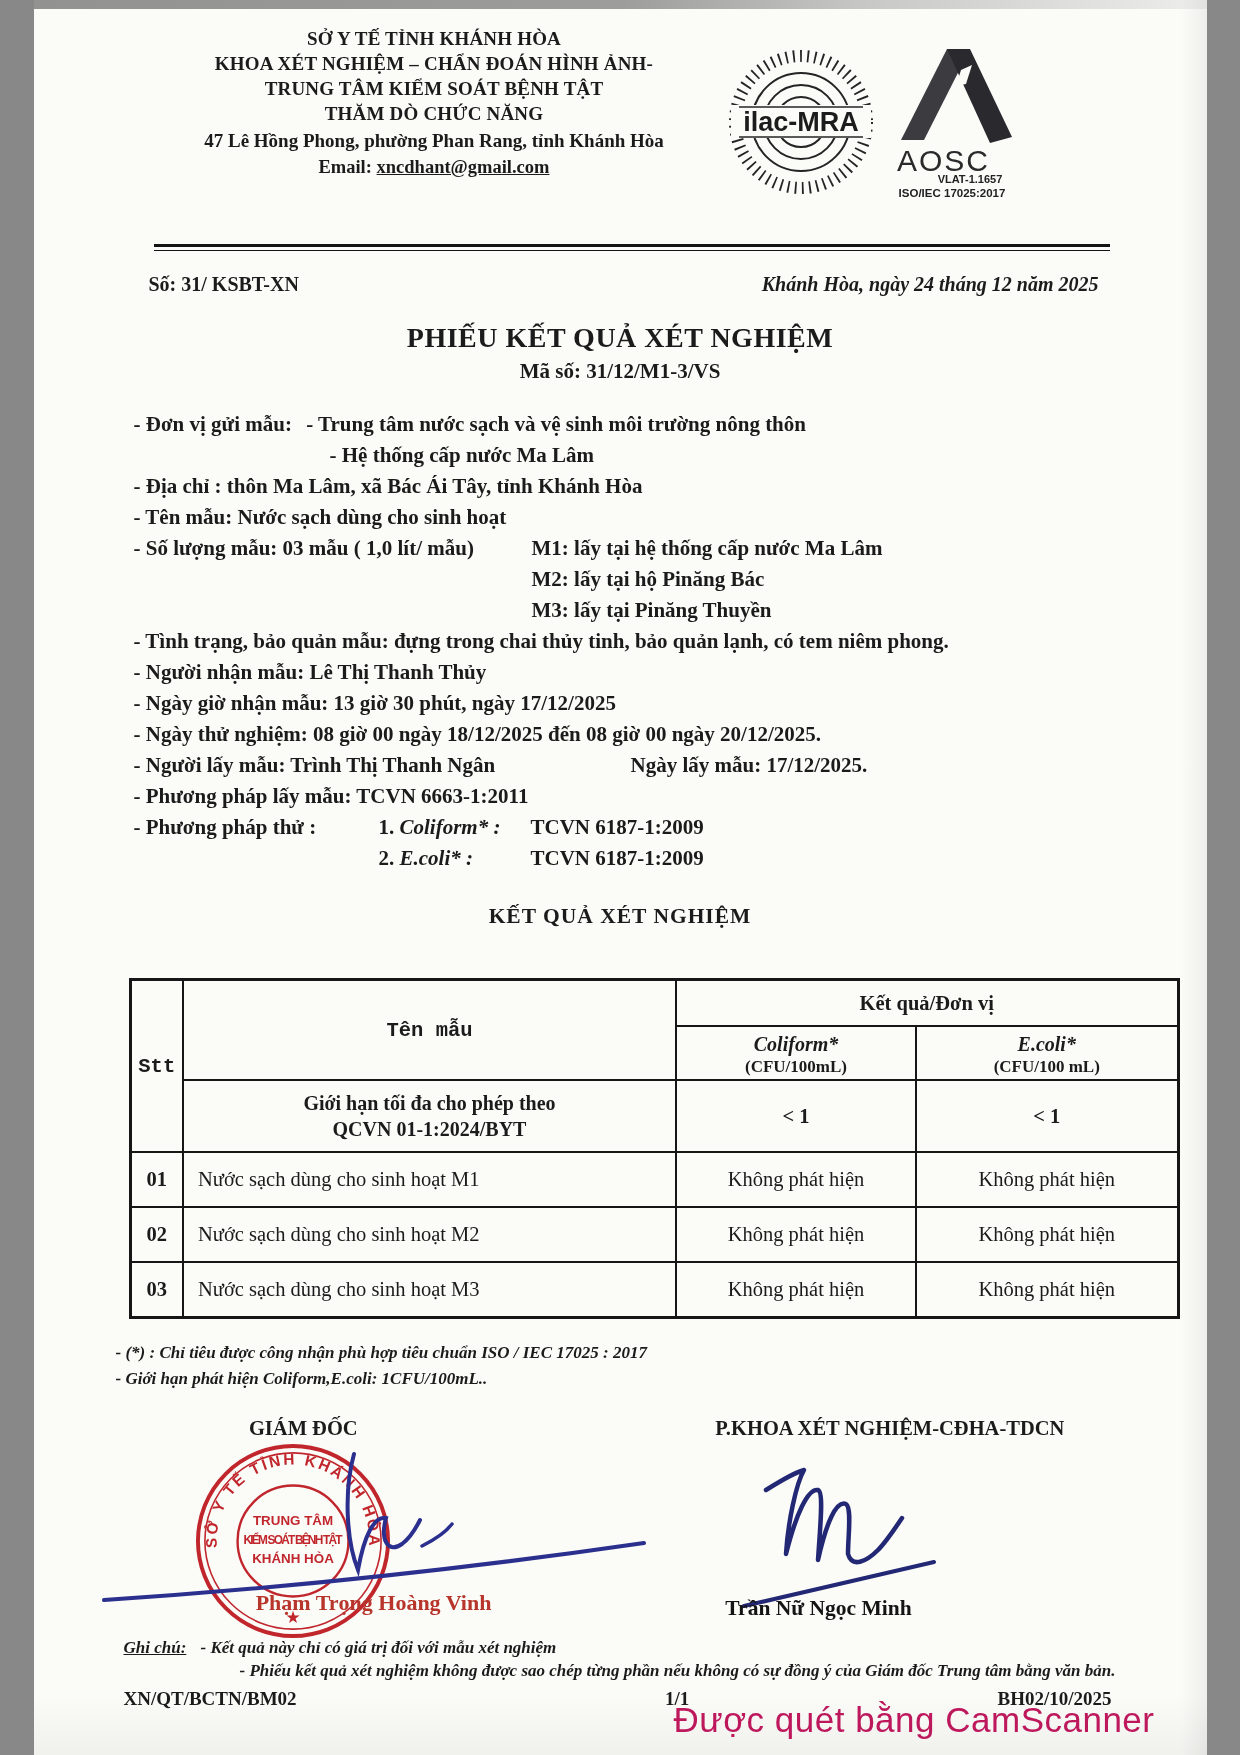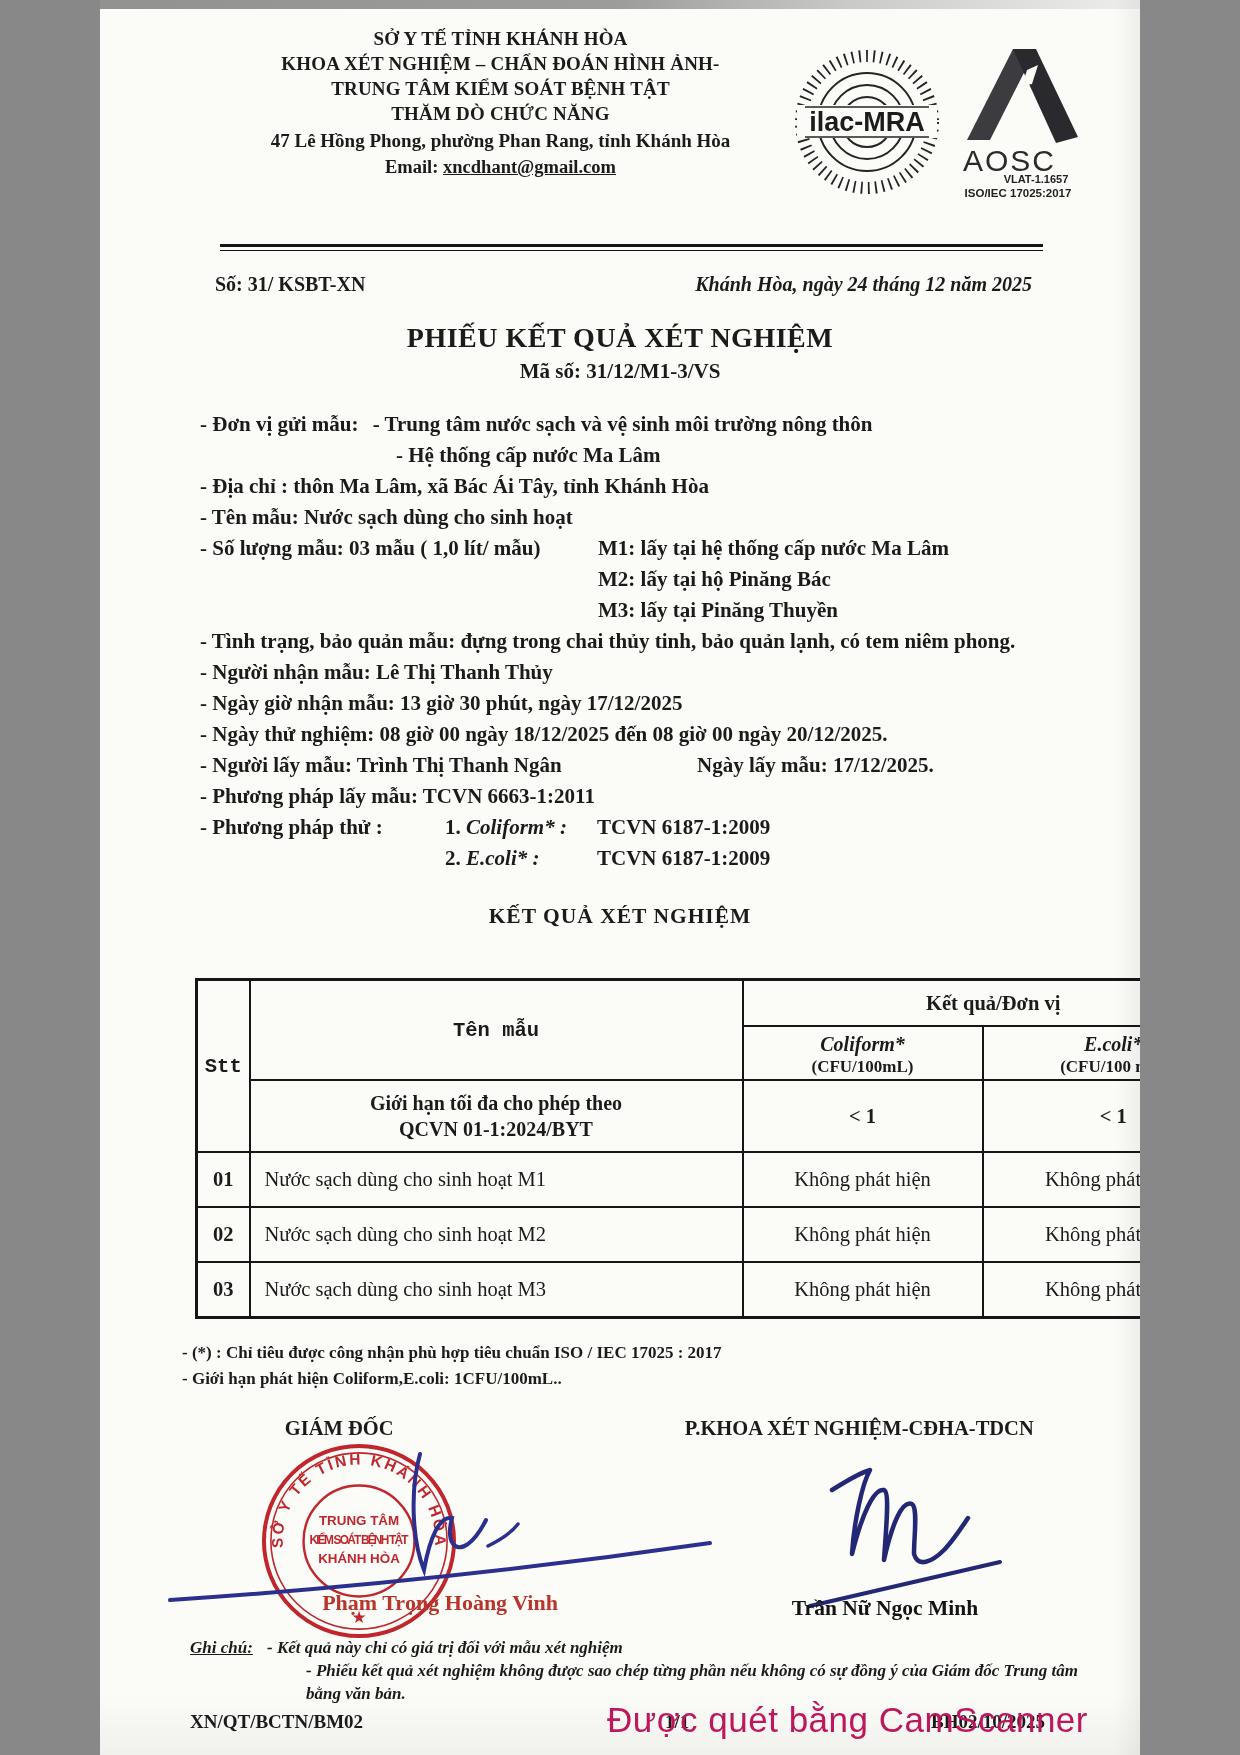--- a/index.html
+++ b/index.html
@@ -1,18 +1,18 @@
 <!DOCTYPE html>
 <html><head>
 <meta charset="utf-8">
 <style>
   html,body{margin:0;padding:0;background:#888;}
   .page{
     position:relative;
-    width:1040px;height:1755px;
+    width:1173px;height:1755px;
     margin:0 auto;
     background:#fbfbf8;
     font-family:"Liberation Serif", serif;
     color:#1b1b1b;
     overflow:hidden;
   }
   .scan-top{position:absolute;top:0;left:0;width:100%;height:9px;
     background:linear-gradient(to right,#6f6f6d 0%,#7d7d7b 50%,#b9b9b7 72%,#e9e9e7 100%);
     opacity:.75;}
   .scan-right{position:absolute;top:0;right:0;width:26px;height:100%;
@@ -62,21 +62,21 @@
   .th-analyte .an{font-size:20px;font-weight:700;font-style:italic;display:block;line-height:24px;margin-top:3px;}
   .th-analyte .un{font-size:17px;font-weight:700;display:block;line-height:21px;}
   .limit-row td{height:66px;border-bottom:3px solid #161616;}
   .limit-label{font-size:20px;font-weight:700;line-height:26px;}
   .limit-val{font-size:20.5px;font-weight:700;}
   .data-row td{height:49px;font-size:20.5px;}
   .data-row .stt{font-weight:600;}
   .data-row .sample{text-align:left;padding-left:14px;}
 
   
-  .footnotes{margin:21px 60px 0 82px;font-size:17px;font-weight:700;line-height:26px;}
+  .footnotes{margin:21px 60px 0 82px;font-size:17px;font-weight:700;font-style:italic;line-height:26px;}
 
   
   .sig-titles{display:flex;margin-top:25px;}
   .sig-title-left{width:46%;text-align:center;font-size:20.5px;font-weight:700;}
   .sig-title-right{width:54%;text-align:center;font-size:20.5px;font-weight:700;}
   .sig-area{position:relative;height:188px;}
   .stamp{position:absolute;left:160px;top:2px;}
   .sig-left-ink{position:absolute;left:62px;top:8px;}
   .sig-right-ink{position:absolute;left:690px;top:18px;}
   .sig-name-left{position:absolute;left:120px;top:150px;width:440px;text-align:center;

